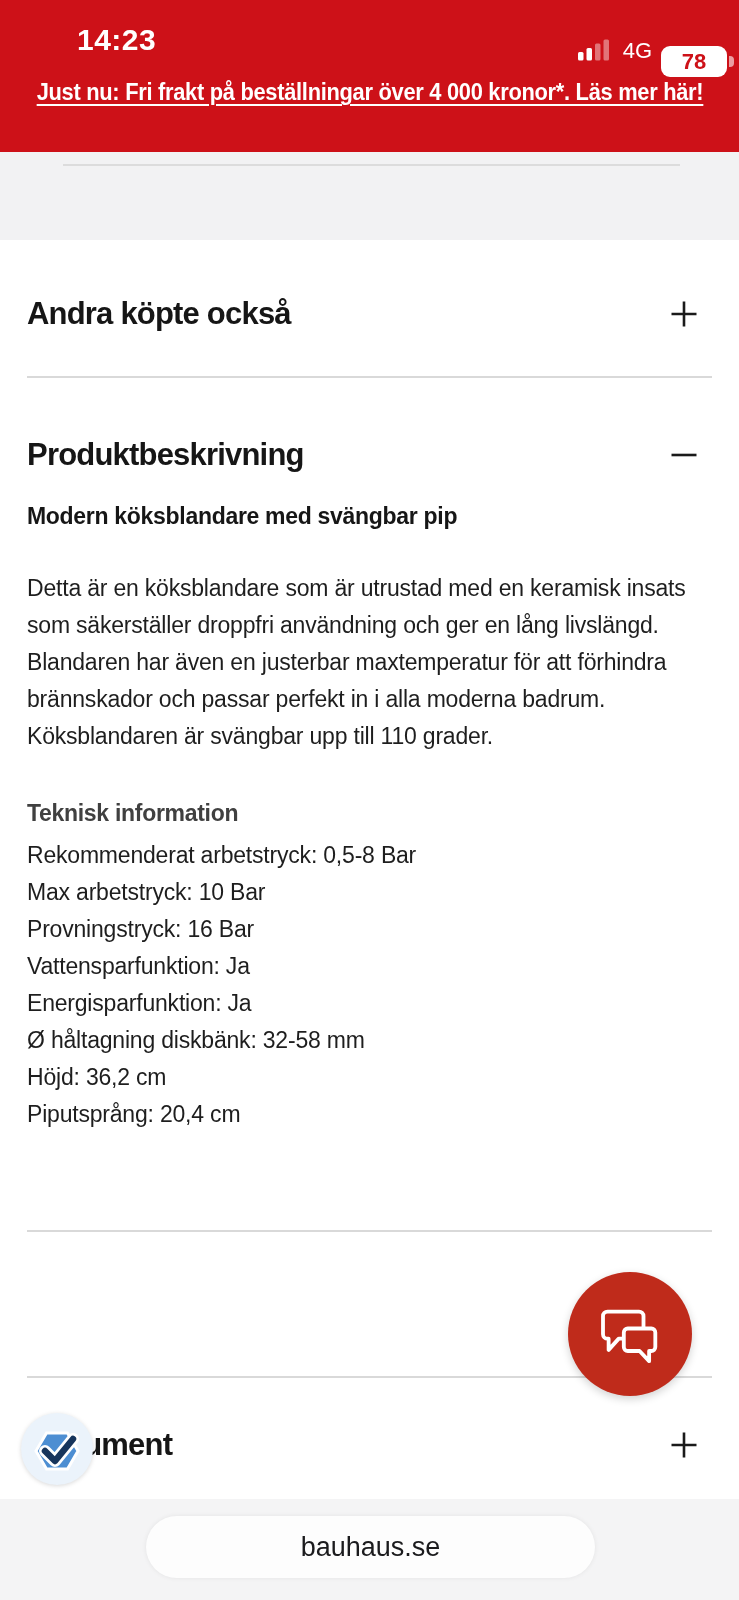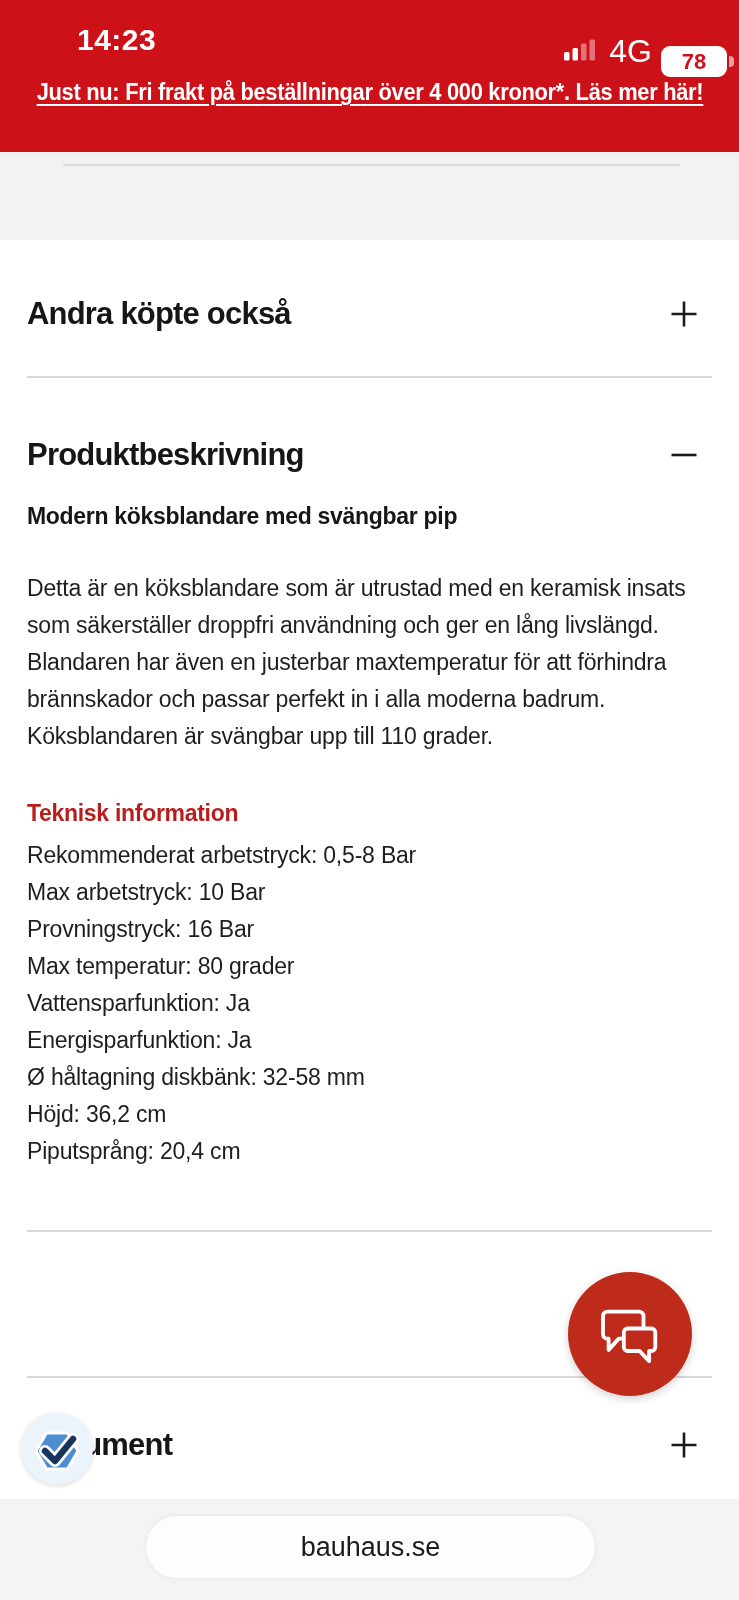--- a/index.html
+++ b/index.html
@@ -6,21 +6,21 @@
   .screen{
     position:relative;width:739px;height:1600px;overflow:hidden;
     background:#ffffff;font-family:"Liberation Sans",sans-serif;
     -webkit-font-smoothing:antialiased;
   }
 
   
   .header{position:absolute;top:0;left:0;width:739px;height:152px;background:#cd1118;}
   .time{position:absolute;left:54px;top:23px;font-size:30px;font-weight:bold;color:#fff;letter-spacing:.5px;margin-left:23px;}
   .statusicons{position:absolute;right:12px;top:25px;display:flex;align-items:center;gap:9px;}
-  .netlabel{color:#fff;font-size:32px;font-weight:500;}
+  .netlabel{color:#fff;font-size:22px;font-weight:500;}
   .battery{position:relative;width:66px;height:31px;background:#fff;border-radius:9px;
     display:flex;align-items:center;justify-content:center;
     font-weight:bold;font-size:22px;color:#cd1118;margin-top:21px;}
   .battery::after{content:"";position:absolute;right:-7px;top:10px;width:5px;height:11px;
     background:rgba(255,255,255,.6);border-radius:0 4px 4px 0;}
   .banner{position:absolute;top:74px;left:0;width:739px;text-align:center;}
   .banner a{display:inline-block;width:712px;transform:scaleX(.95);transform-origin:center;
     color:#fff;font-weight:bold;font-size:23px;line-height:36px;letter-spacing:-.3px;
     text-decoration:underline;text-decoration-thickness:2px;text-underline-offset:4px;cursor:pointer;}
 
@@ -42,21 +42,21 @@
   .divider{position:absolute;left:27px;width:685px;height:2px;background:#d9d9d9;}
   .divider-1{top:376px;}
   .divider-2{top:1230px;}
   .divider-3{top:1376px;}
 
   
   .subheading{position:absolute;left:27px;top:503px;font-size:23px;font-weight:bold;
     color:#161616;letter-spacing:-.3px;}
   .paragraph{position:absolute;left:27px;top:570px;width:692px;font-size:23px;line-height:37px;
     color:#1e1e1e;letter-spacing:-.2px;}
-  .tech-title{position:absolute;left:27px;top:800px;font-size:23px;font-weight:bold;color:#b91c1c;letter-spacing:-.3px;}
+  .tech-title{position:absolute;left:27px;top:800px;font-size:23px;font-weight:bold;color:#404040;letter-spacing:-.3px;}
   .specs{position:absolute;left:27px;top:837px;font-size:23px;line-height:37px;color:#1e1e1e;letter-spacing:-.2px;}
   .specs div{white-space:nowrap;}
 
   
   .chat-btn{position:absolute;left:568px;top:1272px;width:124px;height:124px;border-radius:50%;
     background:#bf2b1b;border:none;padding:0;display:flex;align-items:center;justify-content:center;
     z-index:6;cursor:pointer;box-shadow:0 3px 8px rgba(0,0,0,.18);}
 
   
   .badge{position:absolute;left:20px;top:1412px;width:74px;height:74px;z-index:6;cursor:pointer;
@@ -119,21 +119,20 @@
     </div>
   </div>
 
   <div class="subheading">Modern köksblandare med svängbar pip</div>
   <div class="paragraph">Detta är en köksblandare som är utrustad med en keramisk insats som säkerställer droppfri användning och ger en lång livslängd. Blandaren har även en justerbar maxtemperatur för att förhindra brännskador och passar perfekt in i alla moderna badrum. Köksblandaren är svängbar upp till 110 grader.</div>
   <div class="tech-title">Teknisk information</div>
   <div class="specs">
     <div>Rekommenderat arbetstryck: 0,5-8 Bar</div>
     <div>Max arbetstryck: 10 Bar</div>
     <div>Provningstryck: 16 Bar</div>
-    <div>Max temperatur: 80 grader</div>
     <div>Vattensparfunktion: Ja</div>
     <div>Energisparfunktion: Ja</div>
     <div>Ø håltagning diskbänk: 32-58 mm</div>
     <div>Höjd: 36,2 cm</div>
     <div>Piputsprång: 20,4 cm</div>
   </div>
 
   <div class="divider divider-2"></div>
 
 

